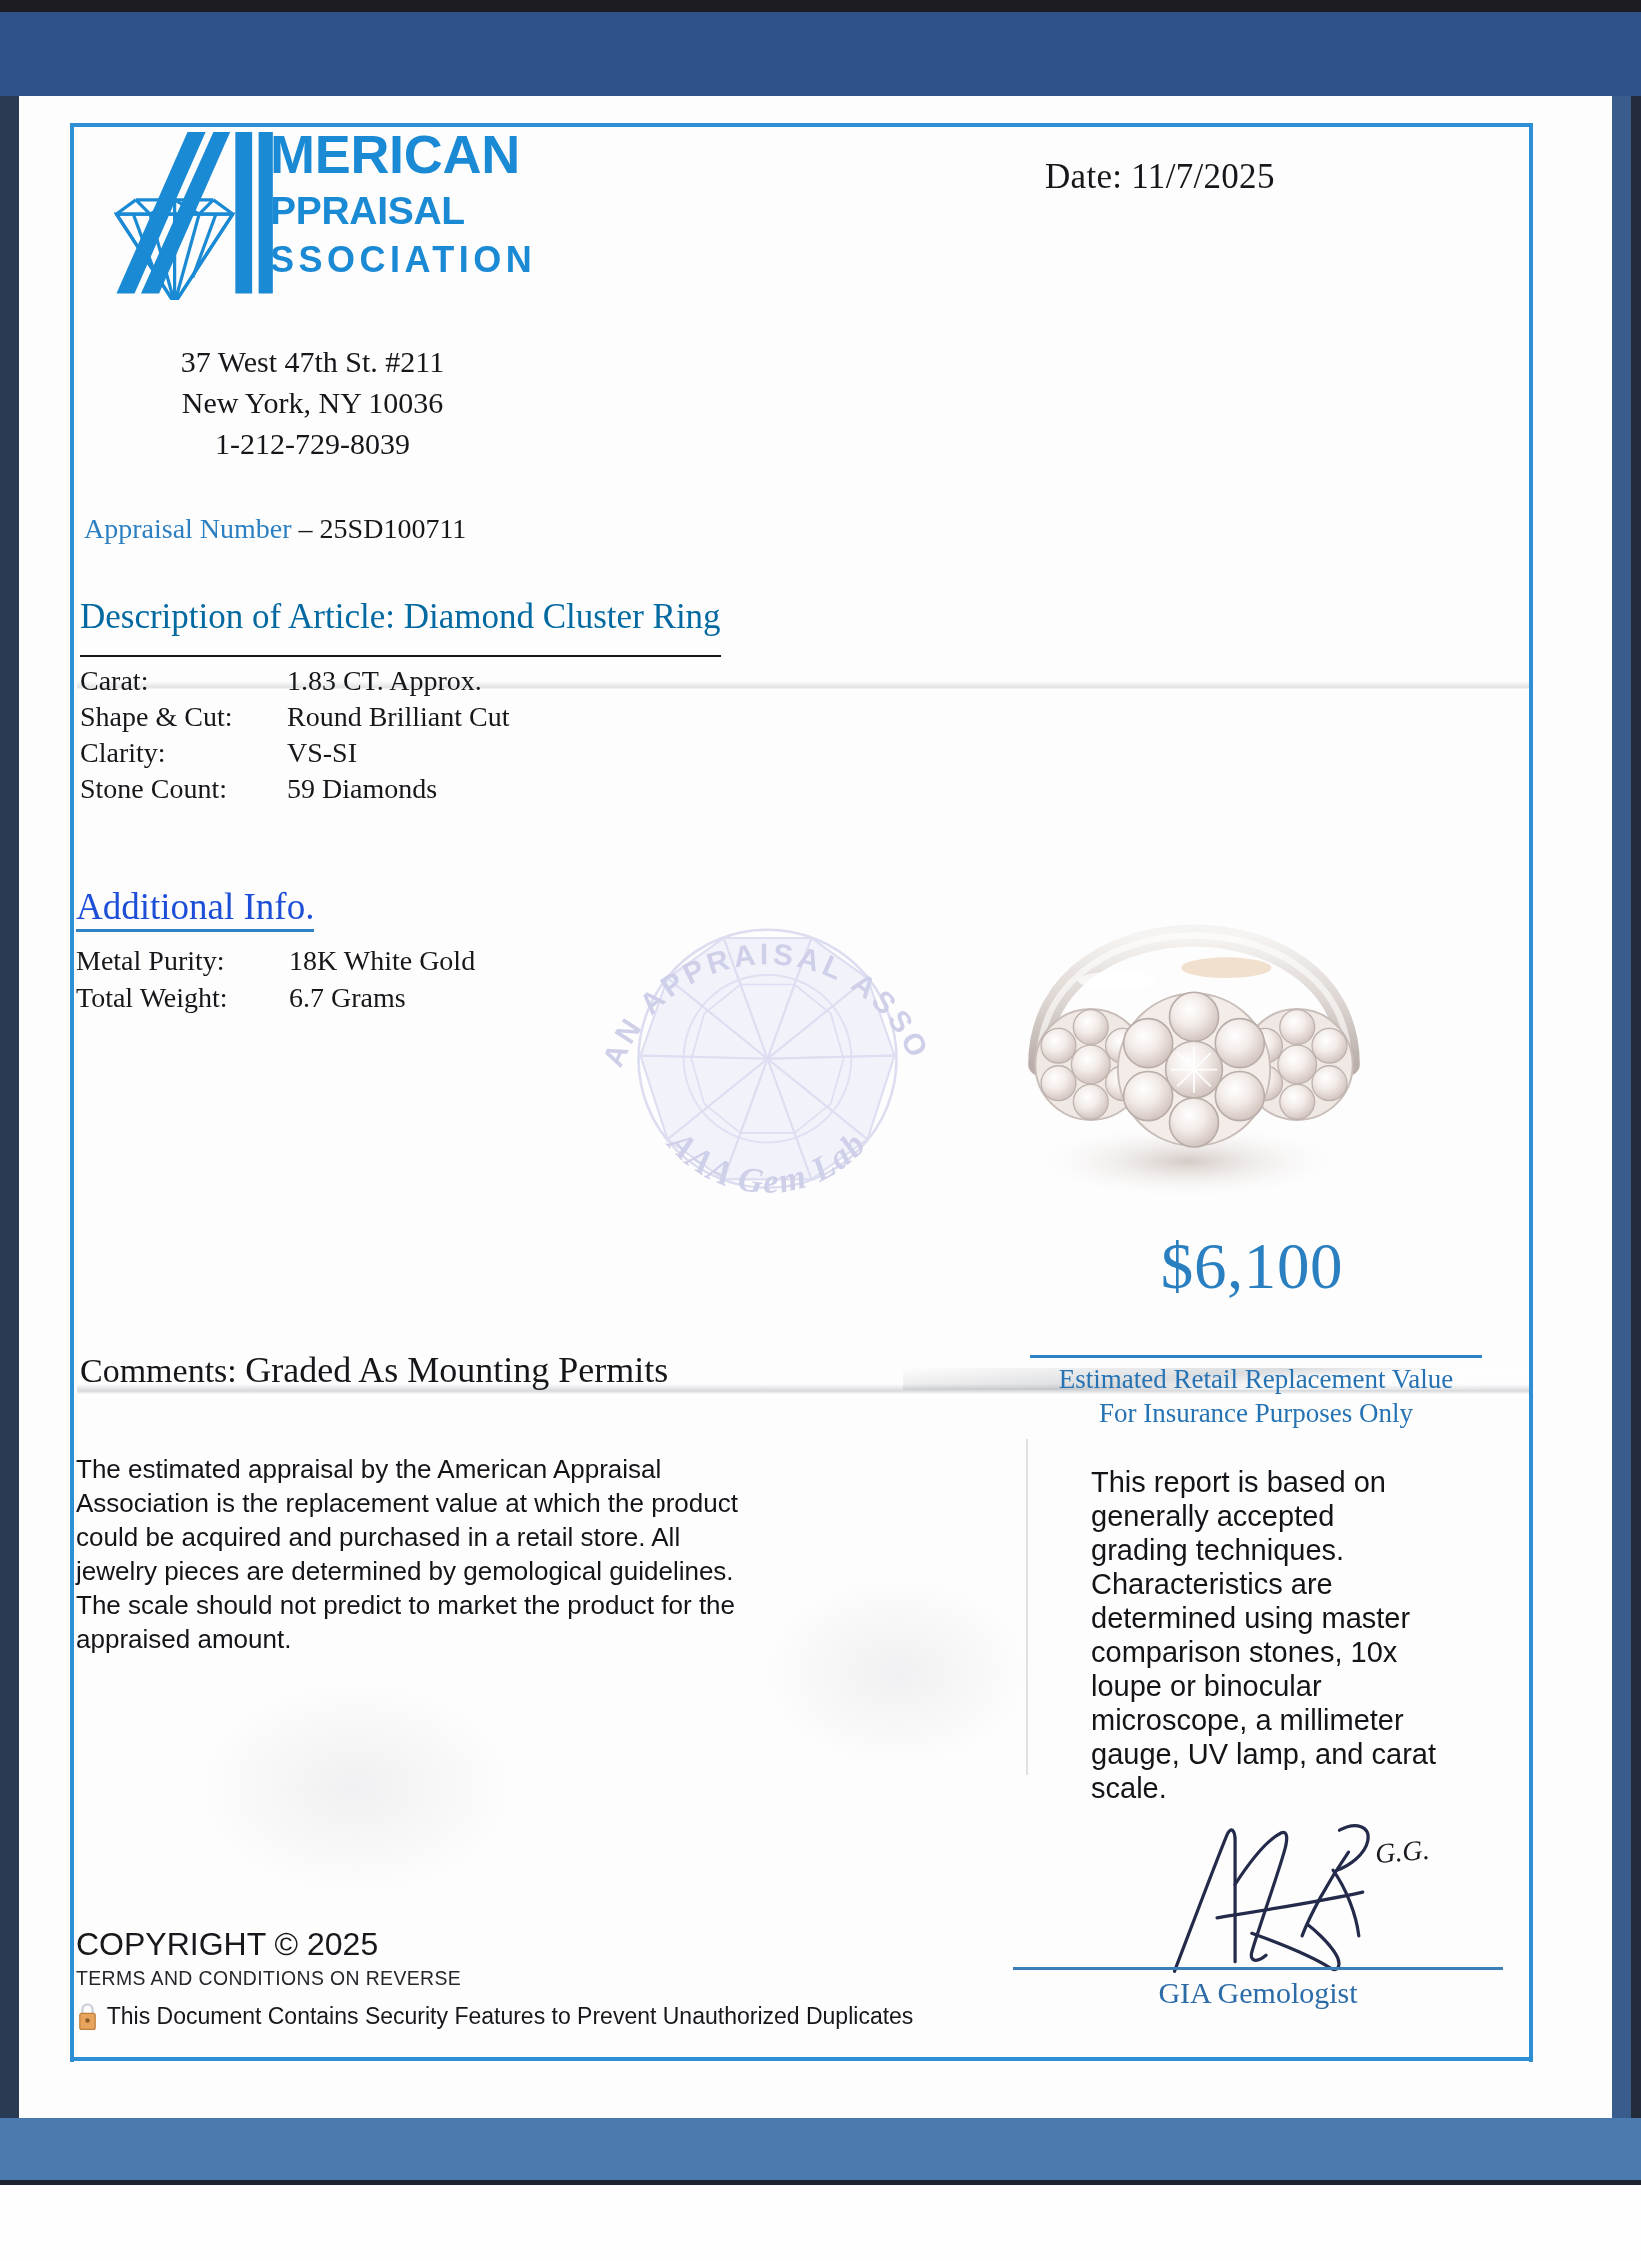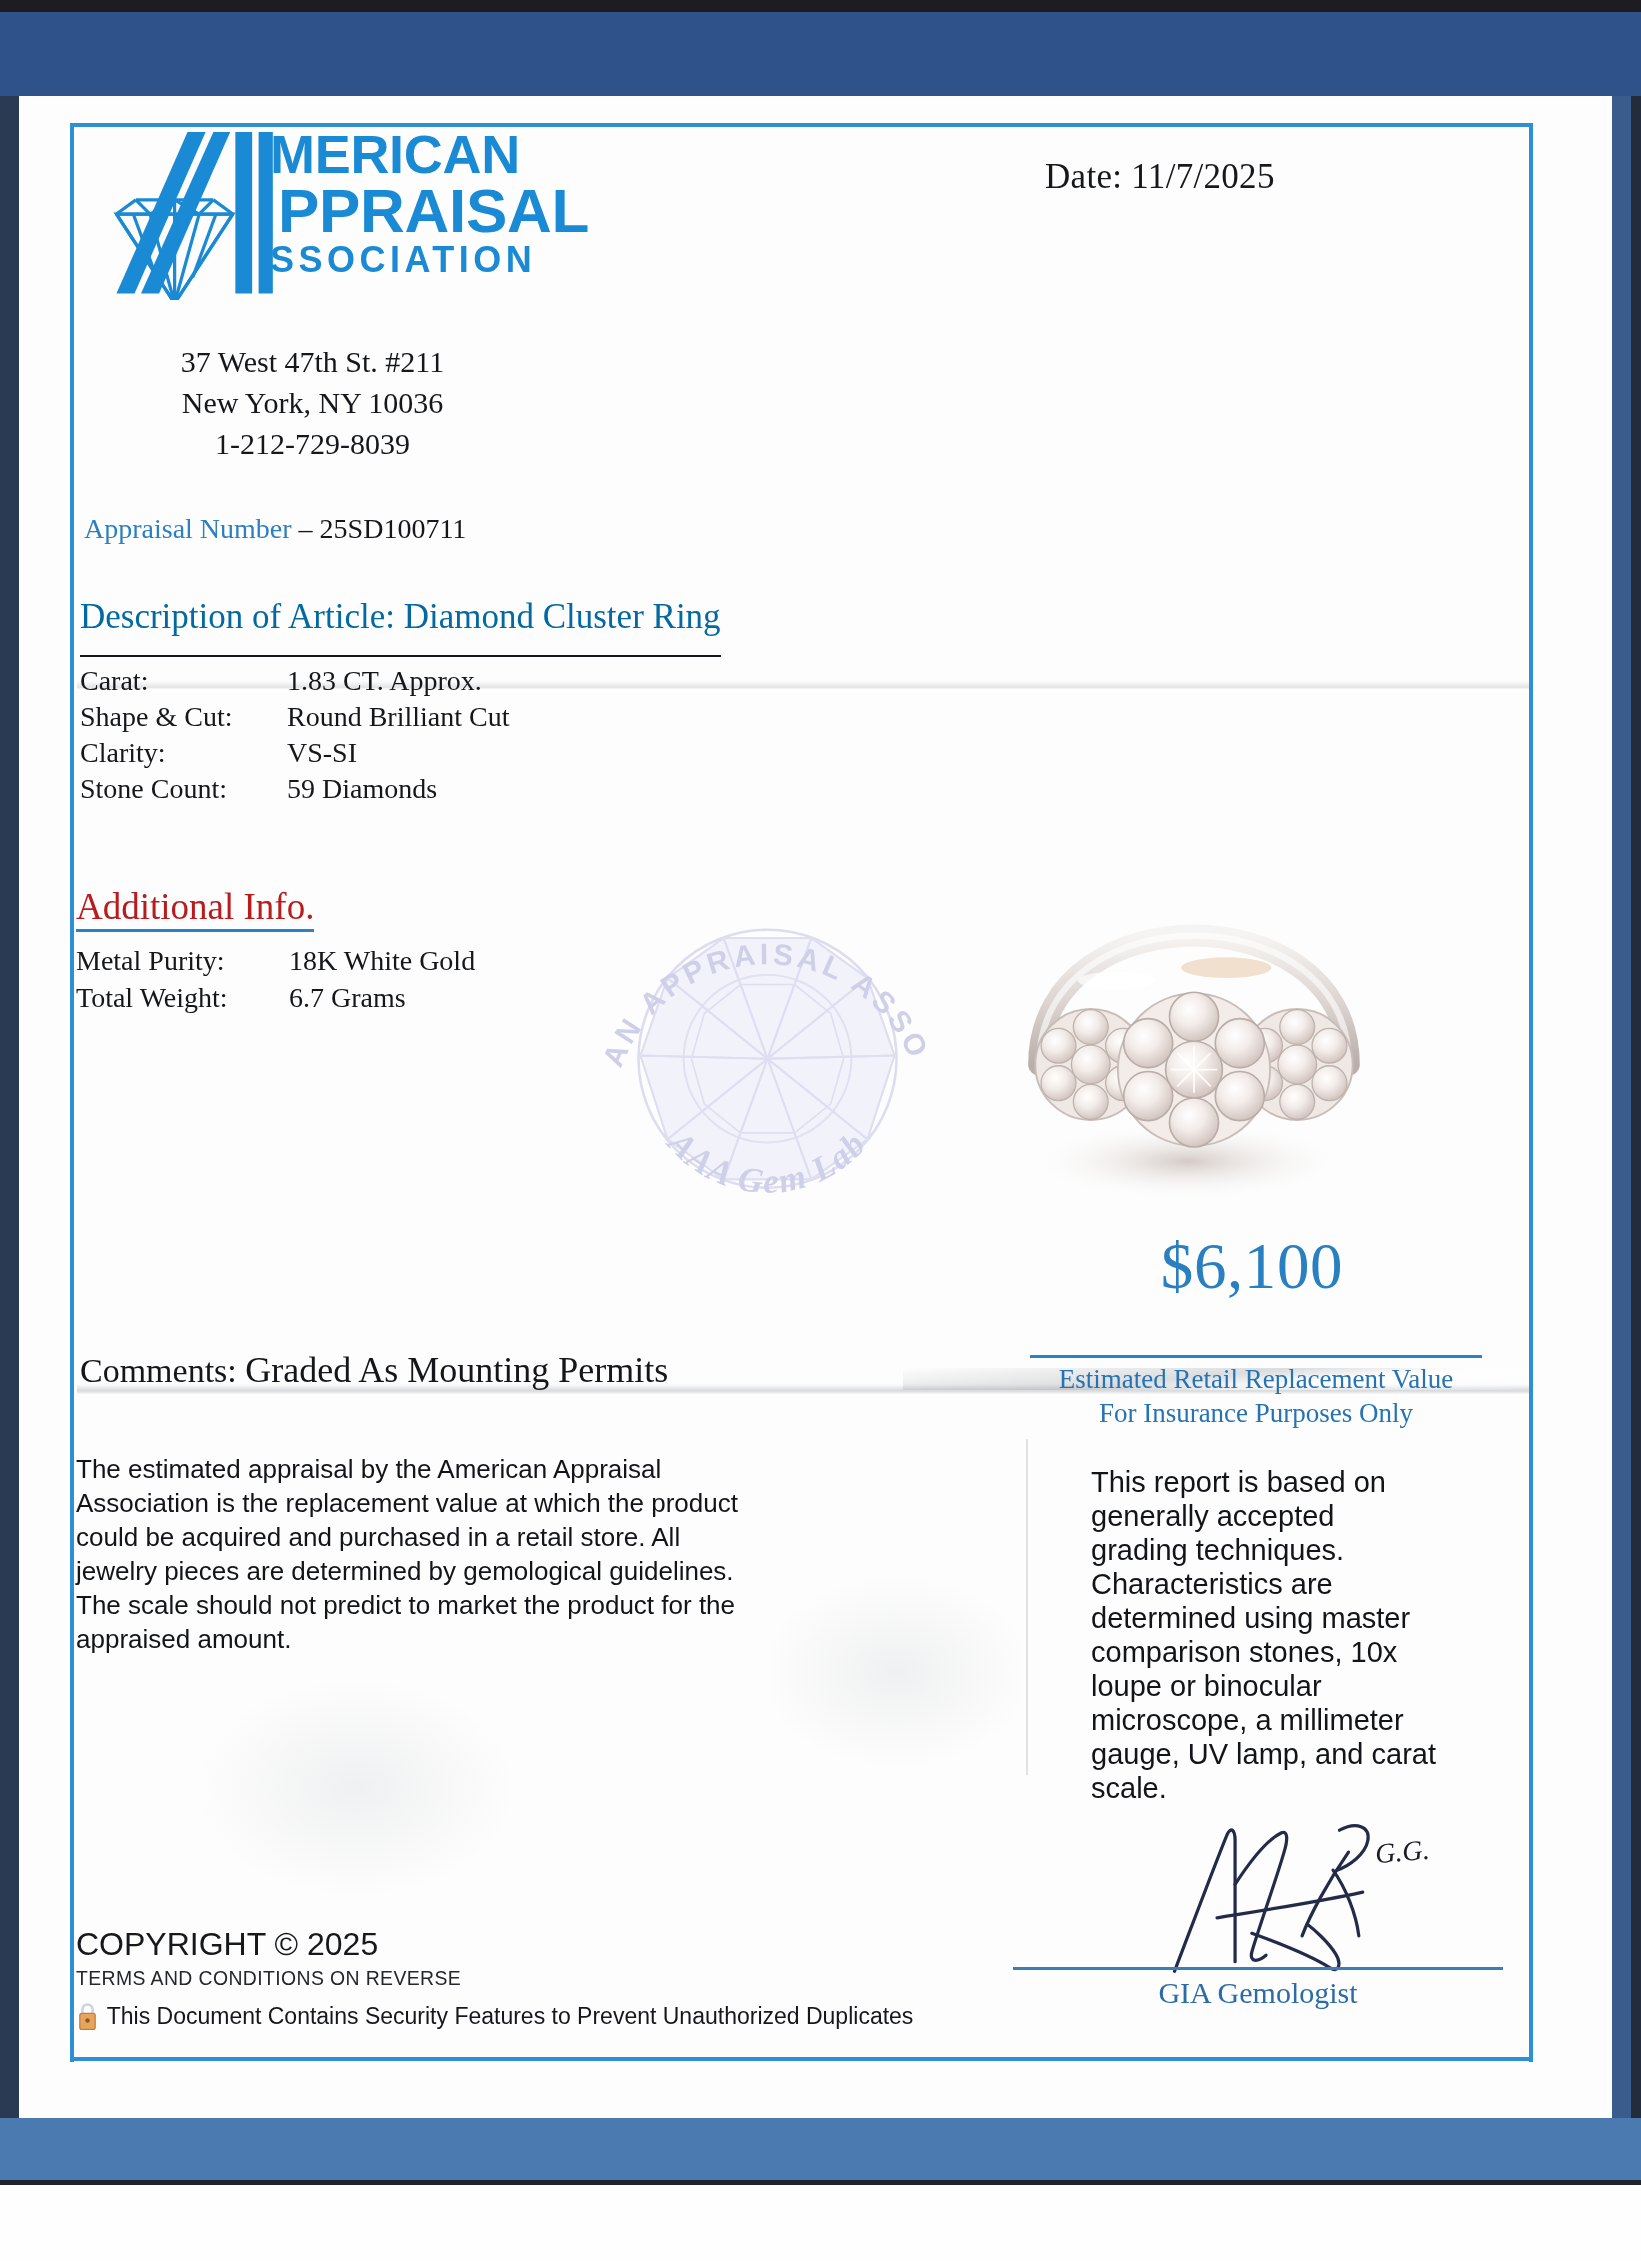--- a/index.html
+++ b/index.html
@@ -113,21 +113,21 @@
   .logo-mark { position: absolute; left: 0; top: 0; width: 194px; height: 168px; }
   .logo-words {
     position: absolute; left: 173px; top: -5.2px;
     width: 336px;
     font-family: "Liberation Sans", sans-serif;
     font-weight: bold;
     color: #1b8ad4;
     letter-spacing: -0.3px;
   }
   .logo-line1 { font-size: 54px; line-height: 55px; }
-  .logo-line2 { font-size: 62px; line-height: 58px; margin-left: 8px; }
+  .logo-line2 { font-size: 39px; line-height: 58px; }
   .logo-line3 { font-size: 36px; line-height: 39px; letter-spacing: 4.5px; }
 
   
   .date {
     position: absolute;
     left: 1045px; top: 157px;
     font-size: 35px;
     color: #16181c;
     letter-spacing: 0.3px;
     text-align: center;
@@ -175,21 +175,21 @@
   }
   .spec-row { display: flex; }
   .spec-label { width: 207px; }
   .spec-value { }
 
   
   .addl-title {
     position: absolute;
     left: 76px; top: 885px;
     font-size: 37px;
-    color: #b91c1c;
+    color: #1d4ed8;
     border-bottom: 3.2px solid #2c82c7;
     padding-bottom: 1.3px;
   }
   .addl {
     position: absolute;
     left: 76px; top: 942px;
     font-size: 28px;
     line-height: 37px;
     color: #15171a;
   }

